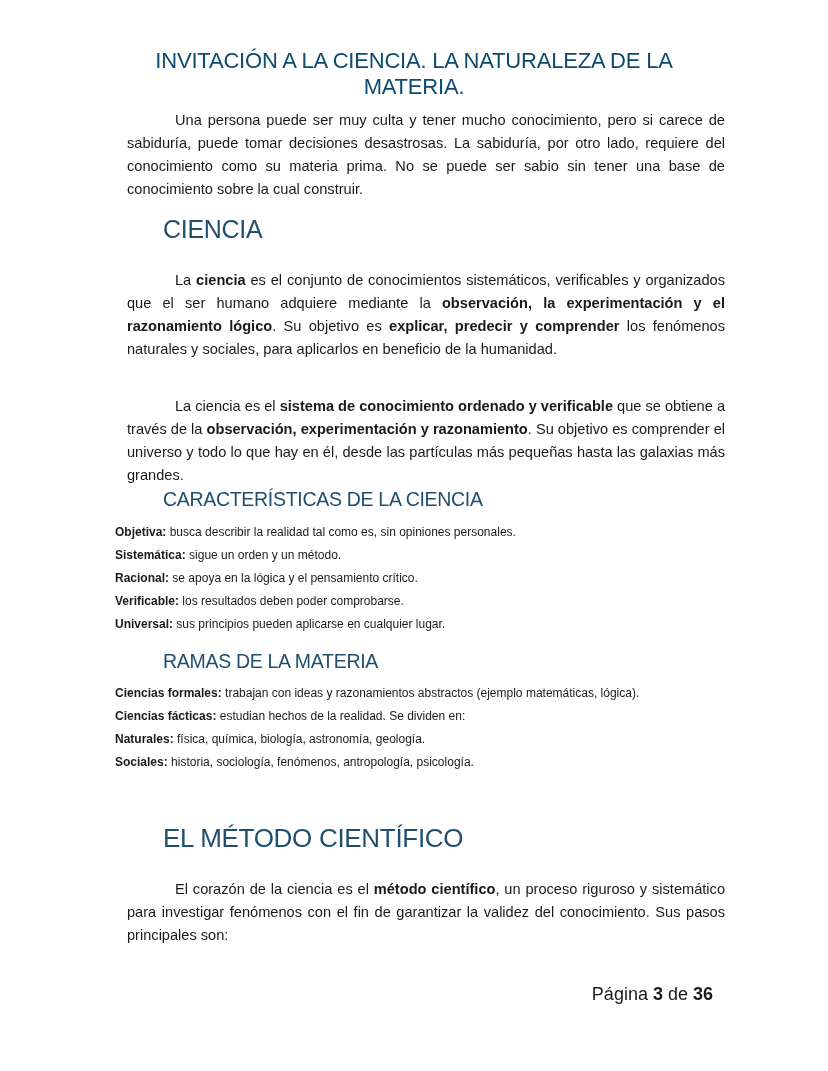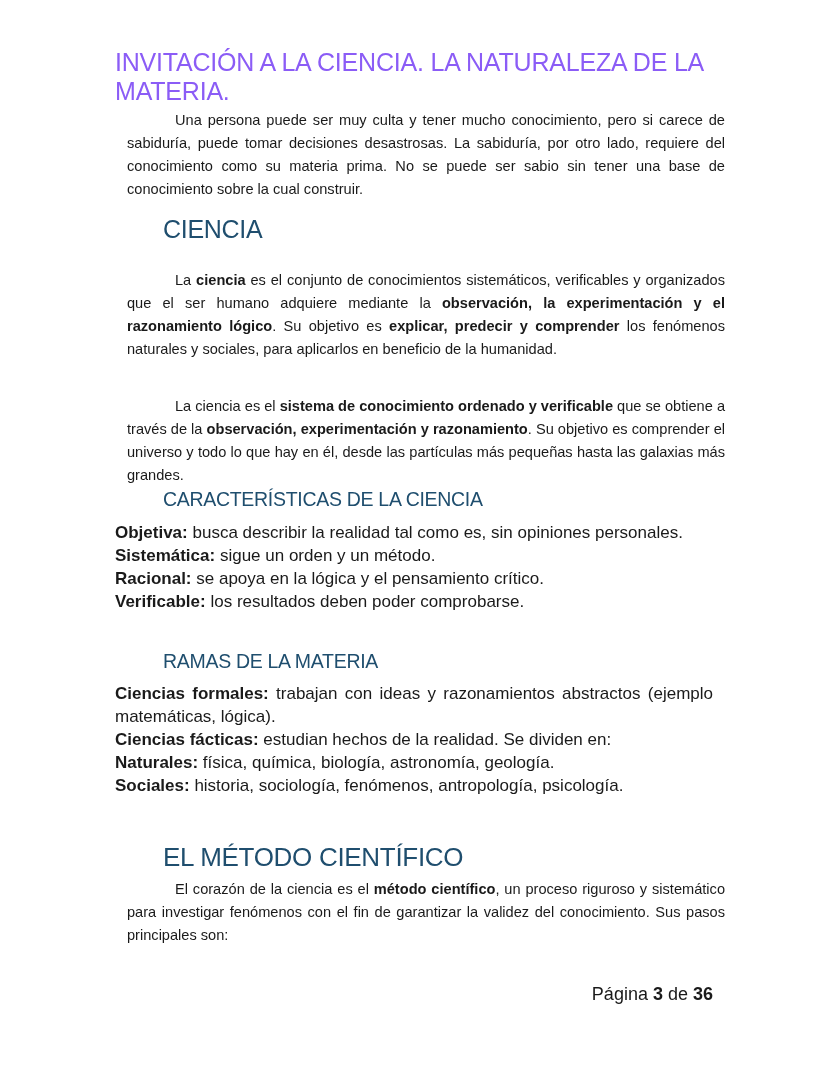--- a/index.html
+++ b/index.html
@@ -1,27 +1,27 @@
 <!DOCTYPE html>
 <html><head>
 <meta charset="utf-8">
 <style>
   html, body { margin:0; padding:0; background:#ffffff; }
   body { width:828px; height:1071px; position:relative; overflow:hidden;
          font-family:"Liberation Sans", sans-serif; color:#1a1a1a; }
   .page { position:absolute; left:115px; top:0; width:598px; }
-  .title { position:absolute; left:0; width:598px; top:48px; 
-           font-size:25px; color:#8b5cf6; letter-spacing:-0.2px; }
+  .title { position:absolute; left:0; width:598px; top:48px; text-align:center;
+           font-size:22px; color:#0c4a6e; letter-spacing:-0.2px; }
   .para { position:absolute; left:0; width:598px; font-size:14.6px; line-height:23px;
           text-align:justify; margin:12px; }
   .indent { text-indent:48px; }
   .h1 { position:absolute; left:48px; font-size:25px; color:#1f4e6e; letter-spacing:-0.3px; }
   .h2 { position:absolute; left:48px; font-size:19.5px; color:#1f4e6e; letter-spacing:-0.3px; }
-  .h1big { position:absolute; left:48px; font-size:26px; color:#1f4e6e; letter-spacing:-0.3px;margin-top:19px; }
-  .list { position:absolute; left:0; width:598px; font-size:17px; line-height:23px; margin:0; }
+  .h1big { position:absolute; left:48px; font-size:26px; color:#1f4e6e; letter-spacing:-0.3px; }
+  .list { position:absolute; left:0; width:598px; font-size:12px; line-height:23px; margin:0; }
   .list div { text-align:justify; }
   b { font-weight:bold; }
   .footer { position:absolute; right:115px; top:984px; font-size:18px; }
 </style>
 </head>
 <body>
 
 <div class="page">
 
   <div class="title">INVITACIÓN A LA CIENCIA. LA NATURALEZA DE LA MATERIA.</div>
@@ -34,20 +34,21 @@
 
   <p class="para indent" style="top:383px;"><span>La ciencia es el </span><b>sistema de conocimiento ordenado y verificable</b><span> que se obtiene a través de la </span><b>observación, experimentación y razonamiento</b><span>. Su objetivo es comprender el universo y todo lo que hay en él, desde las partículas más pequeñas hasta las galaxias más grandes.</span></p>
 
   <div class="h2" style="top:488px;text-align:right;">CARACTERÍSTICAS DE LA CIENCIA</div>
 
   <div class="list" style="top:521px;">
     <div><b>Objetiva:</b><span> busca describir la realidad tal como es, sin opiniones personales.</span></div>
     <div><b>Sistemática:</b><span> sigue un orden y un método.</span></div>
     <div><b>Racional:</b><span> se apoya en la lógica y el pensamiento crítico.</span></div>
     <div><b>Verificable:</b><span> los resultados deben poder comprobarse.</span></div>
+    <div><b>Universal:</b><span> sus principios pueden aplicarse en cualquier lugar.</span></div>
   </div>
 
   <div class="h2" style="top:650px;">RAMAS DE LA MATERIA</div>
 
   <div class="list" style="top:682px;">
     <div><b>Ciencias formales:</b><span> trabajan con ideas y razonamientos abstractos (ejemplo matemáticas, lógica).</span></div>
     <div><b>Ciencias fácticas:</b><span> estudian hechos de la realidad. Se dividen en:</span></div>
     <div><b>Naturales:</b><span> física, química, biología, astronomía, geología.</span></div>
     <div><b>Sociales:</b><span> historia, sociología, fenómenos, antropología, psicología.</span></div>
   </div>

